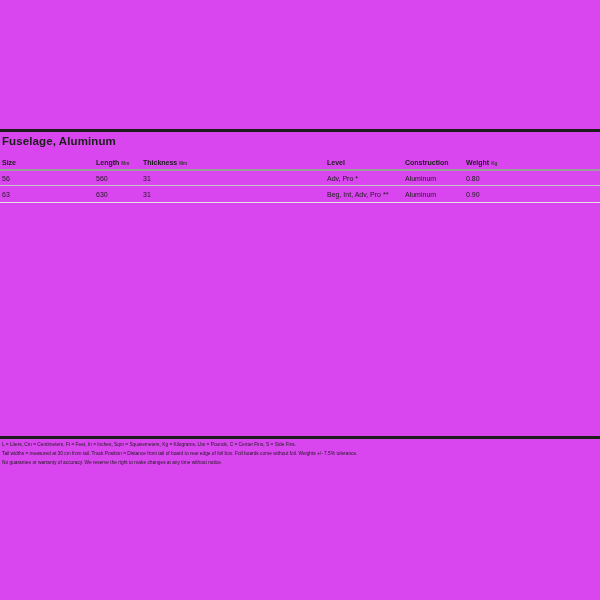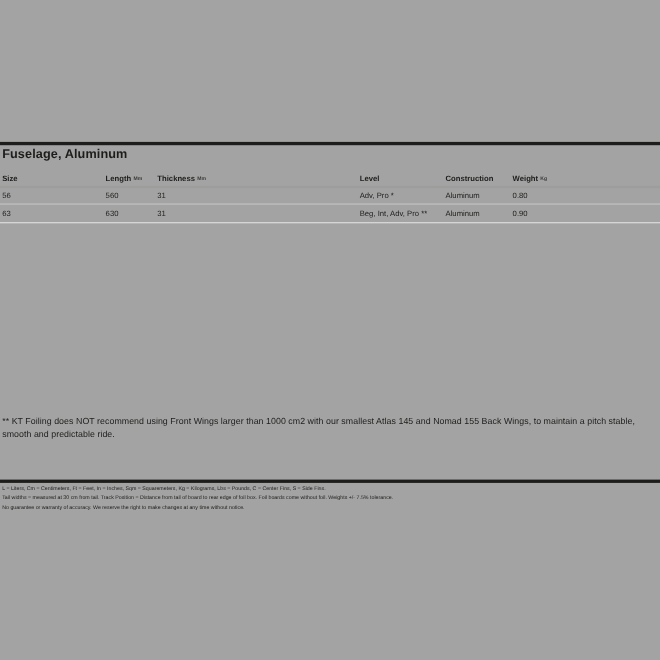--- a/index.html
+++ b/index.html
@@ -1,20 +1,20 @@
 <!DOCTYPE html>
 <html><head>
 <meta charset="utf-8">
 <style>
   html, body { margin: 0; padding: 0; background: #ffffff; }
   .page {
     position: relative;
     width: 600px;
     height: 600px;
-    background: #a3a3a3;
+    background: #d946ef;
     overflow: hidden;
     font-family: "Liberation Sans", sans-serif;
     color: #1d1d1b;
     -webkit-font-smoothing: antialiased;
   }
   .rule { position: absolute; left: 0; right: 0; }
   .rule-heavy-top    { top: 129px; height: 3px; background: #1d1d1b; }
   .rule-header       { top: 169px; height: 2px; background: #9d9d9c; }
   .rule-row-1        { top: 185px; height: 1px; background: #c6c6c6; }
   .rule-row-2        { top: 202px; height: 1px; background: #e2e2e2; }
@@ -103,21 +103,20 @@
     <div>63</div>
     <div>630</div>
     <div>31</div>
     <div>Beg, Int, Adv, Pro **</div>
     <div>Aluminum</div>
     <div>0.90</div>
   </div>
 
   <div class="rule rule-row-2"></div>
 
-  <div class="footnote footnote-2">** KT Foiling does NOT recommend using Front Wings larger than 1000 cm2 with our smallest Atlas 145 and Nomad 155 Back Wings, to maintain a pitch stable, smooth and predictable ride.</div>
 
   <div class="rule rule-heavy-footer"></div>
   <div class="footer-block">
     <div class="footer-line">L = Liters, Cm = Centimeters, Ft = Feet, In = Inches, Sqm = Squaremeters, Kg = Kilograms, Lbs = Pounds, C = Center Fins, S = Side Fins.</div>
     <div class="footer-line">Tail widths = measured at 30 cm from tail. Track Position = Distance from tail of board to rear edge of foil box. Foil boards come without foil. Weights +/- 7.5% tolerance.</div>
     <div class="footer-line">No guarantee or warranty of accuracy. We reserve the right to make changes at any time without notice.</div>
   </div>
 
 </div>
 

